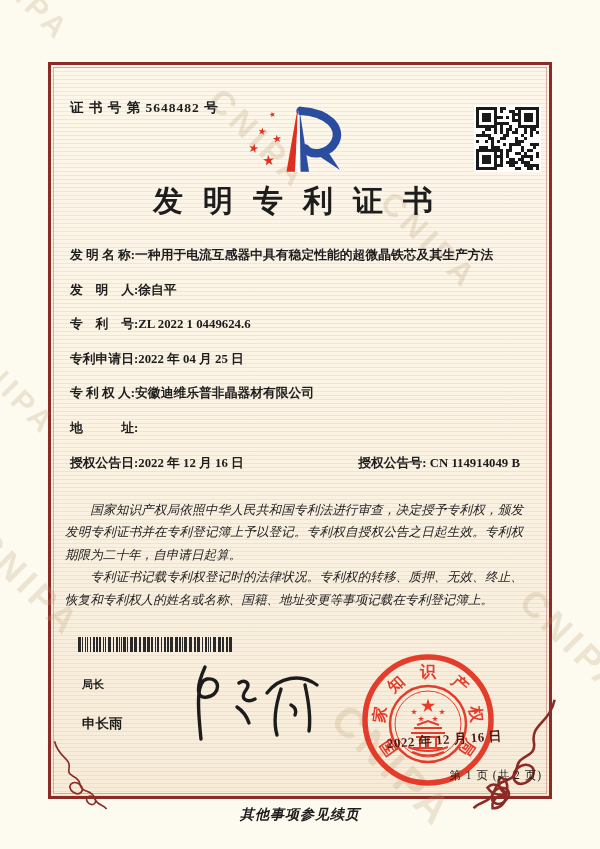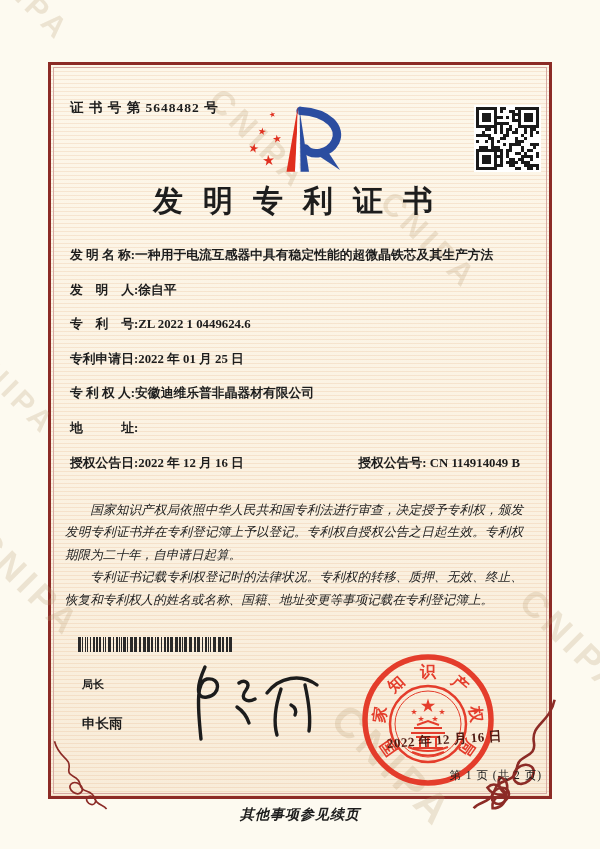--- a/index.html
+++ b/index.html
@@ -343,21 +343,21 @@
       <div class="frow">
         <span class="flabel">发　明　人:</span>
         <span class="fvalue">徐自平</span>
       </div>
       <div class="frow">
         <span class="flabel">专　利　号:</span>
         <span class="fvalue">ZL 2022 1 0449624.6</span>
       </div>
       <div class="frow">
         <span class="flabel">专利申请日:</span>
-        <span class="fvalue">2022 年 01 月 25 日</span>
+        <span class="fvalue">2022 年 04 月 25 日</span>
       </div>
       <div class="frow">
         <span class="flabel">专 利 权 人:</span>
         <span class="fvalue">安徽迪维乐普非晶器材有限公司</span>
       </div>
       <div class="frow">
         <span class="flabel">地　　　址:</span>
       </div>
       <div class="frow">
         <span class="flabel">授权公告日:</span>

